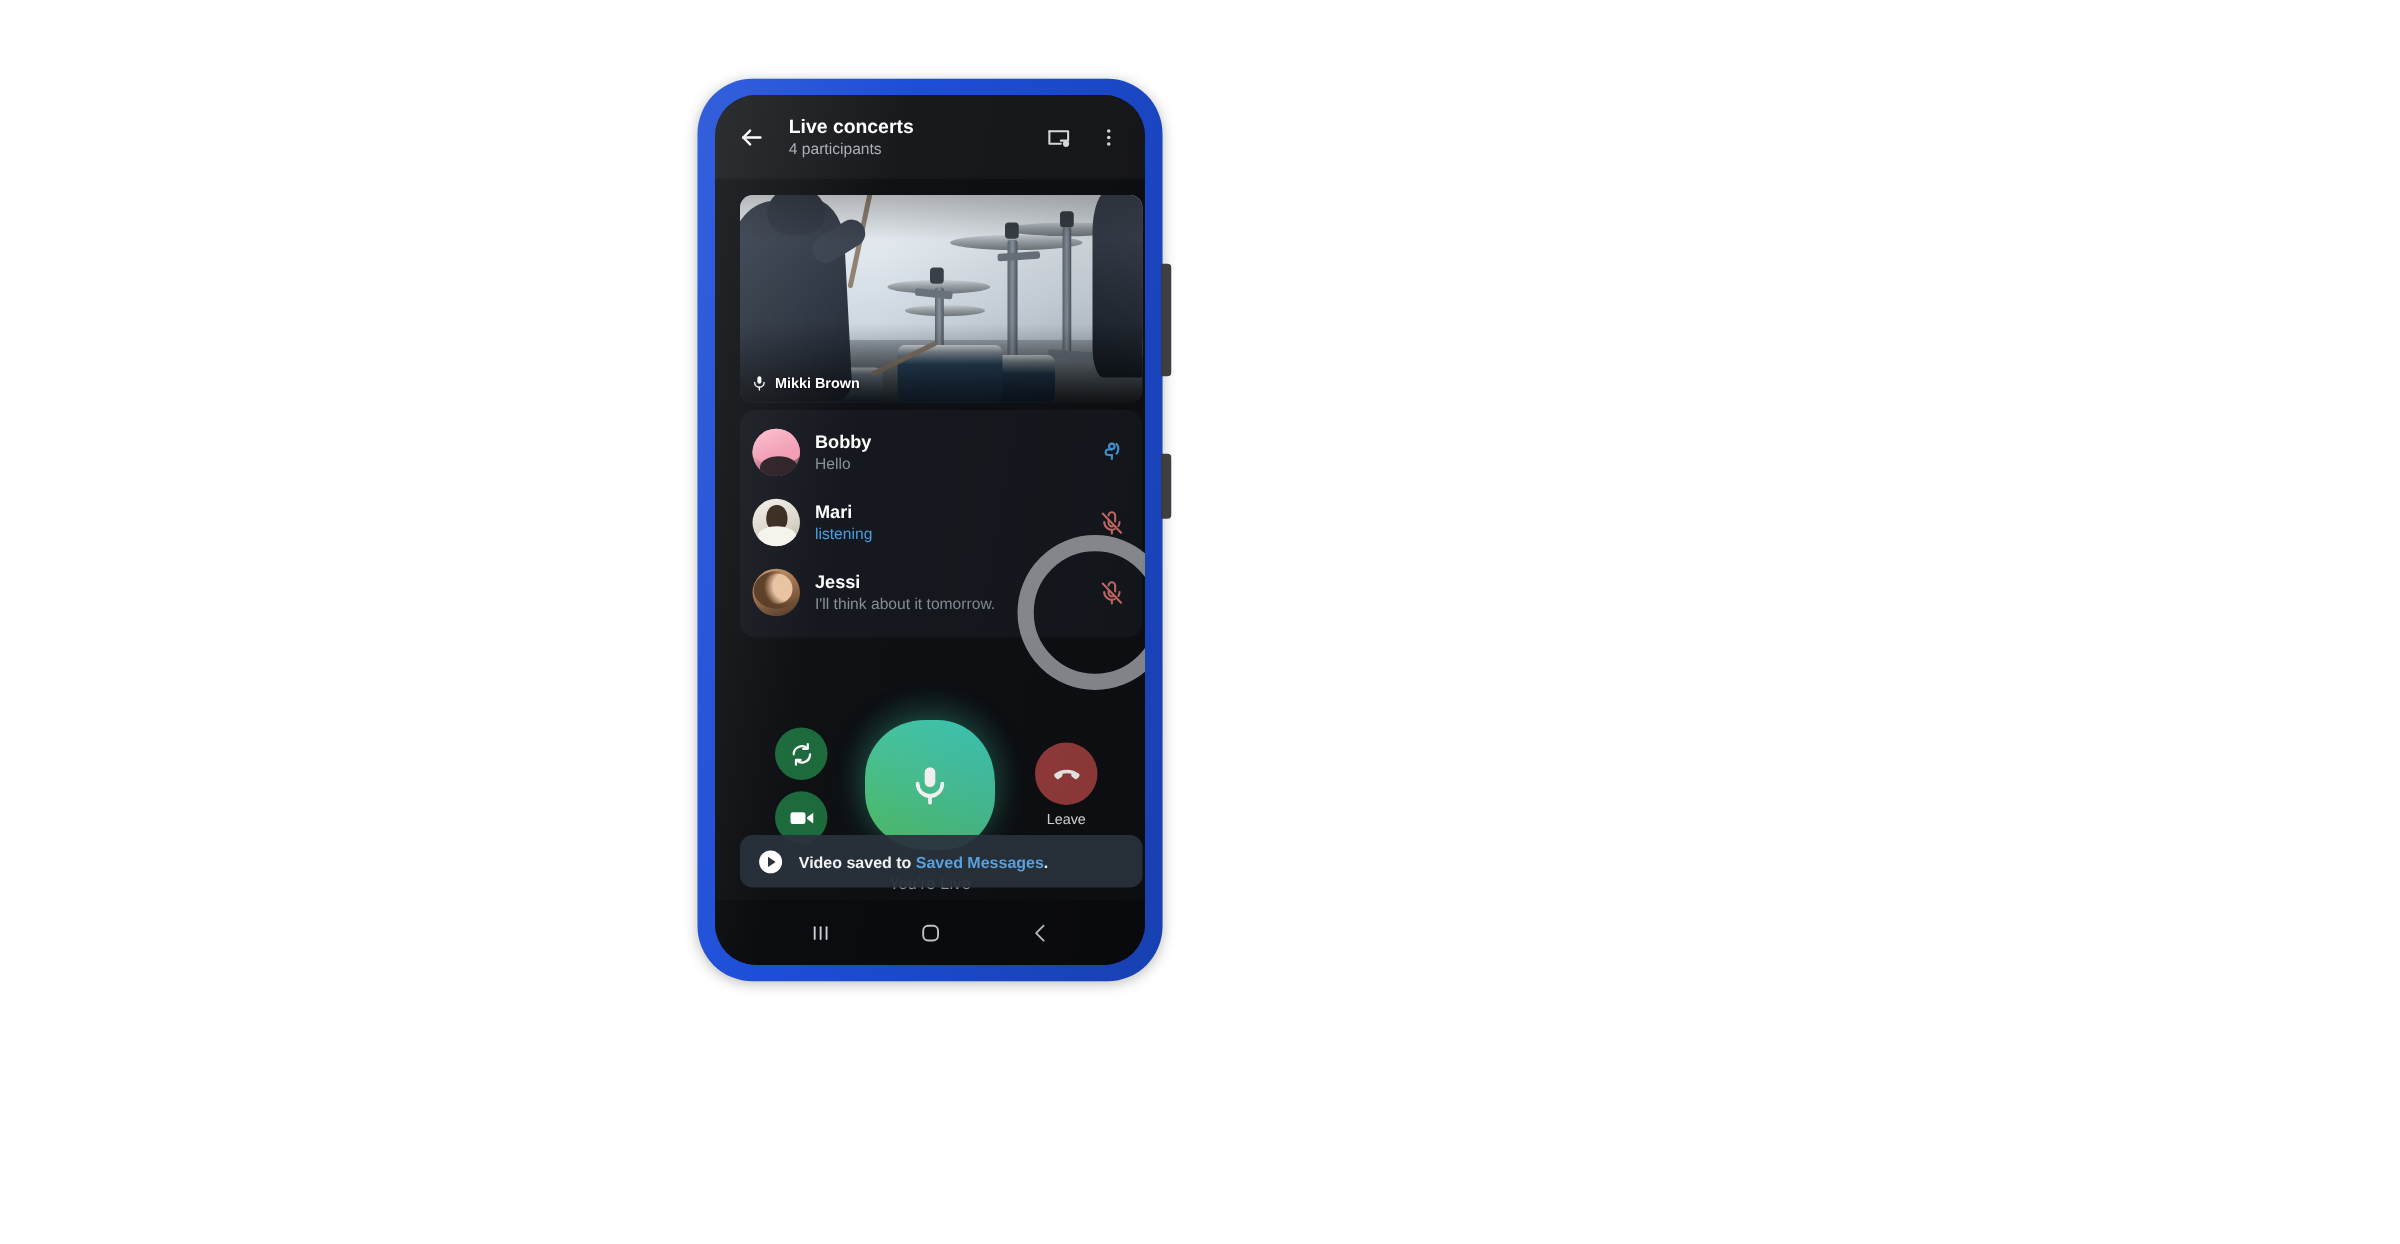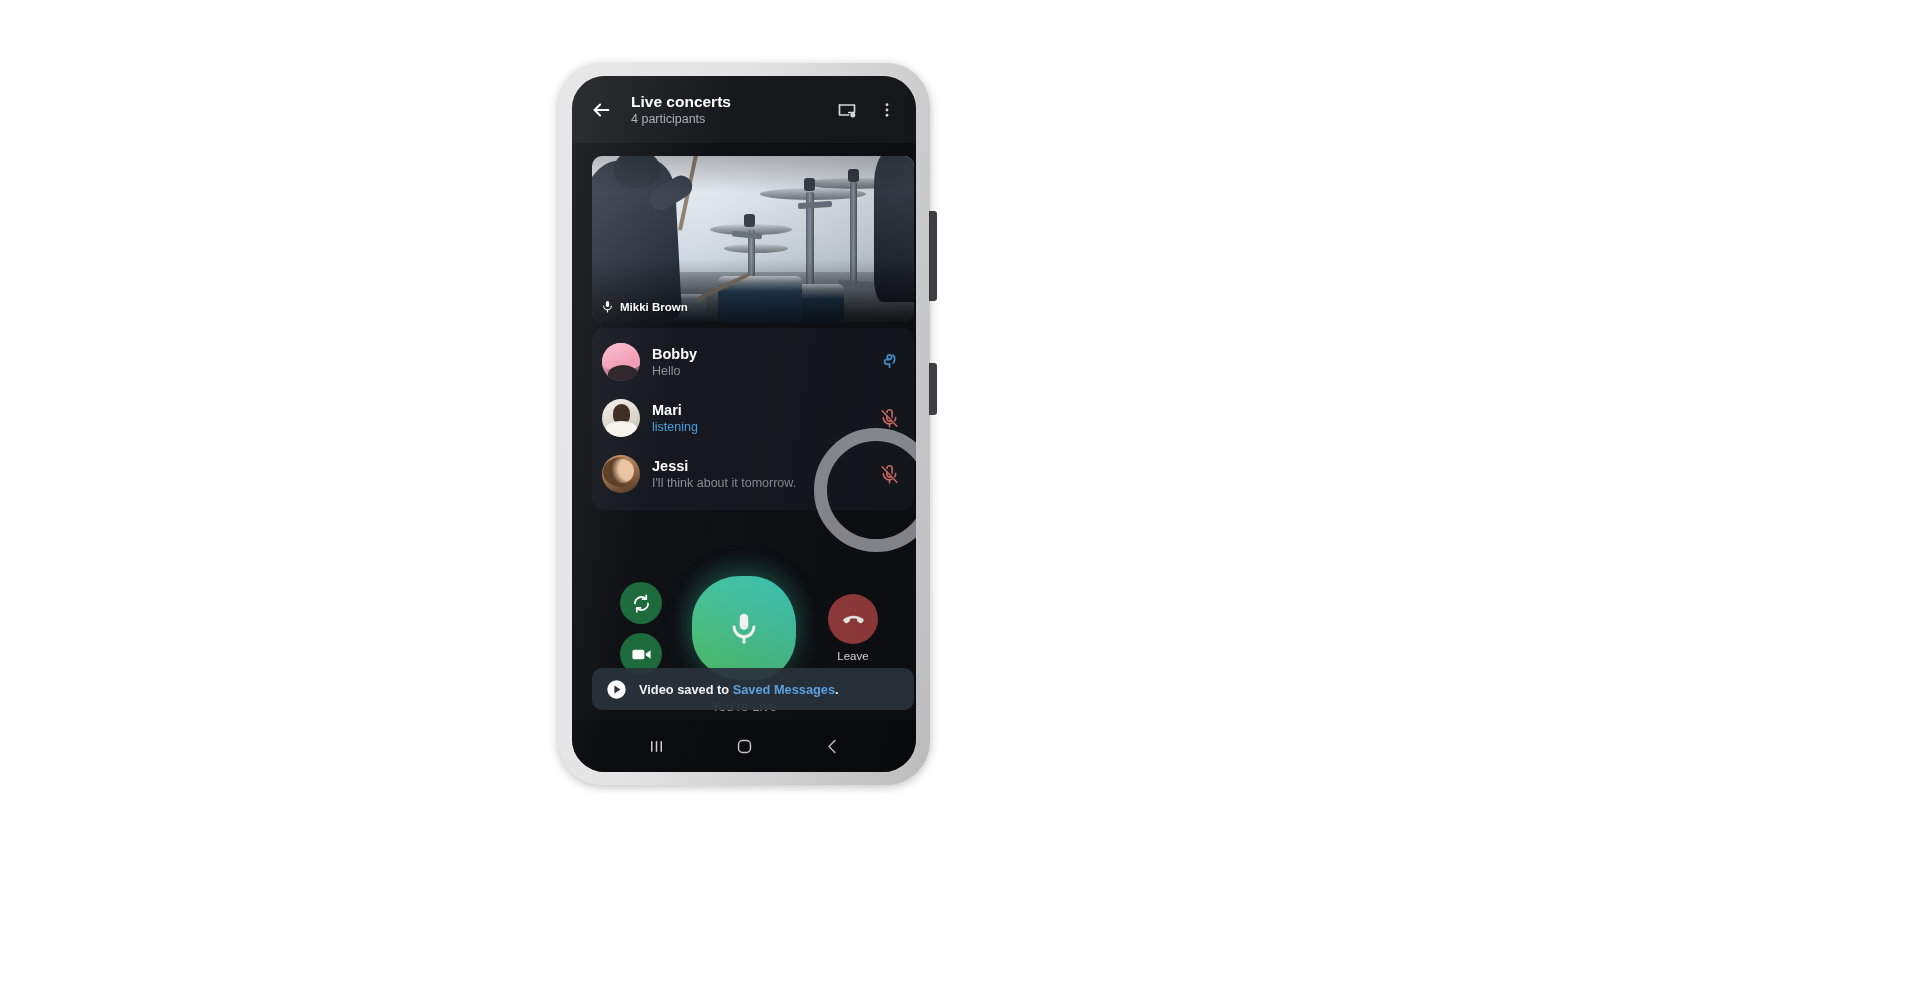--- a/index.html
+++ b/index.html
@@ -9,21 +9,21 @@
     font-family: "Liberation Sans", sans-serif;
     overflow: hidden;
   }
   #stage { position: relative; width: 1920px; height: 995px; background: #fff; }
 
   
   .phone-frame {
     position: absolute;
     left: 558px; top: 63px;
     width: 372px; height: 722px;
-    background: #e5e5e5;
+    background: #1d4ed8;
     border-radius: 44px;
     box-shadow: 0 2px 10px rgba(0,0,0,0.25);
   }
   .phone-frame::after {
     content: "";
     position: absolute; inset: 0;
     border-radius: 44px;
     background: linear-gradient(100deg, rgba(255,255,255,0.10) 0%, rgba(255,255,255,0) 35%, rgba(0,0,0,0.18) 100%);
     pointer-events: none;
   }

